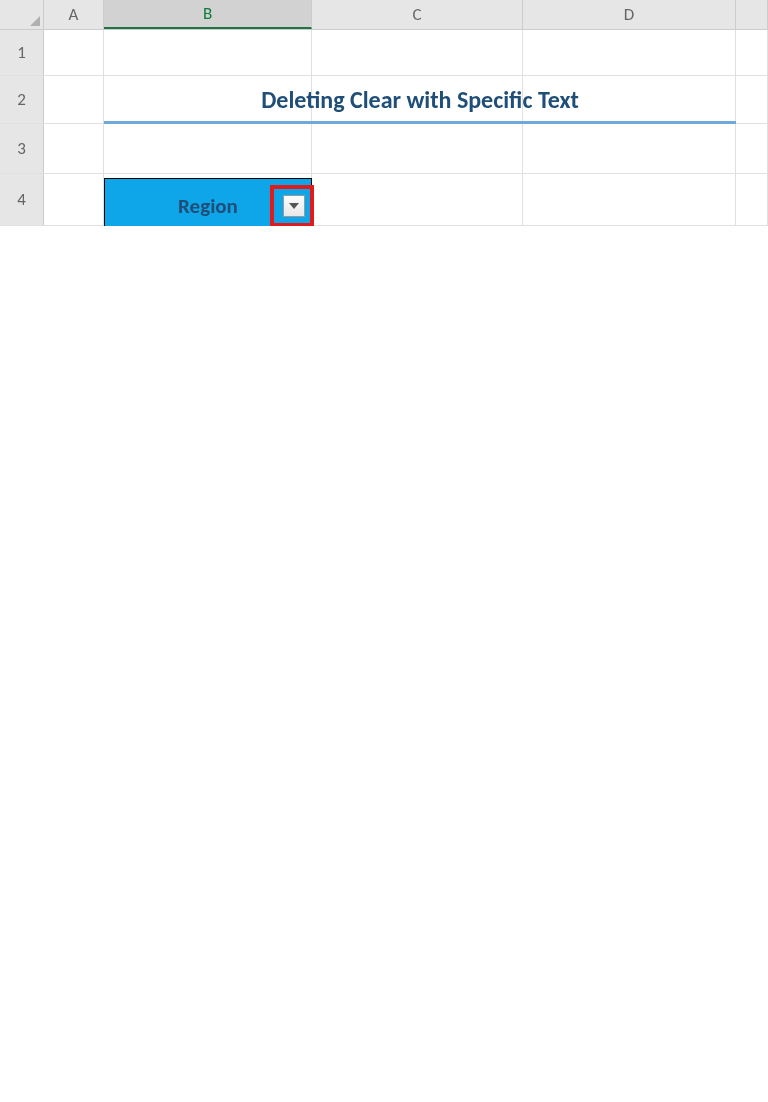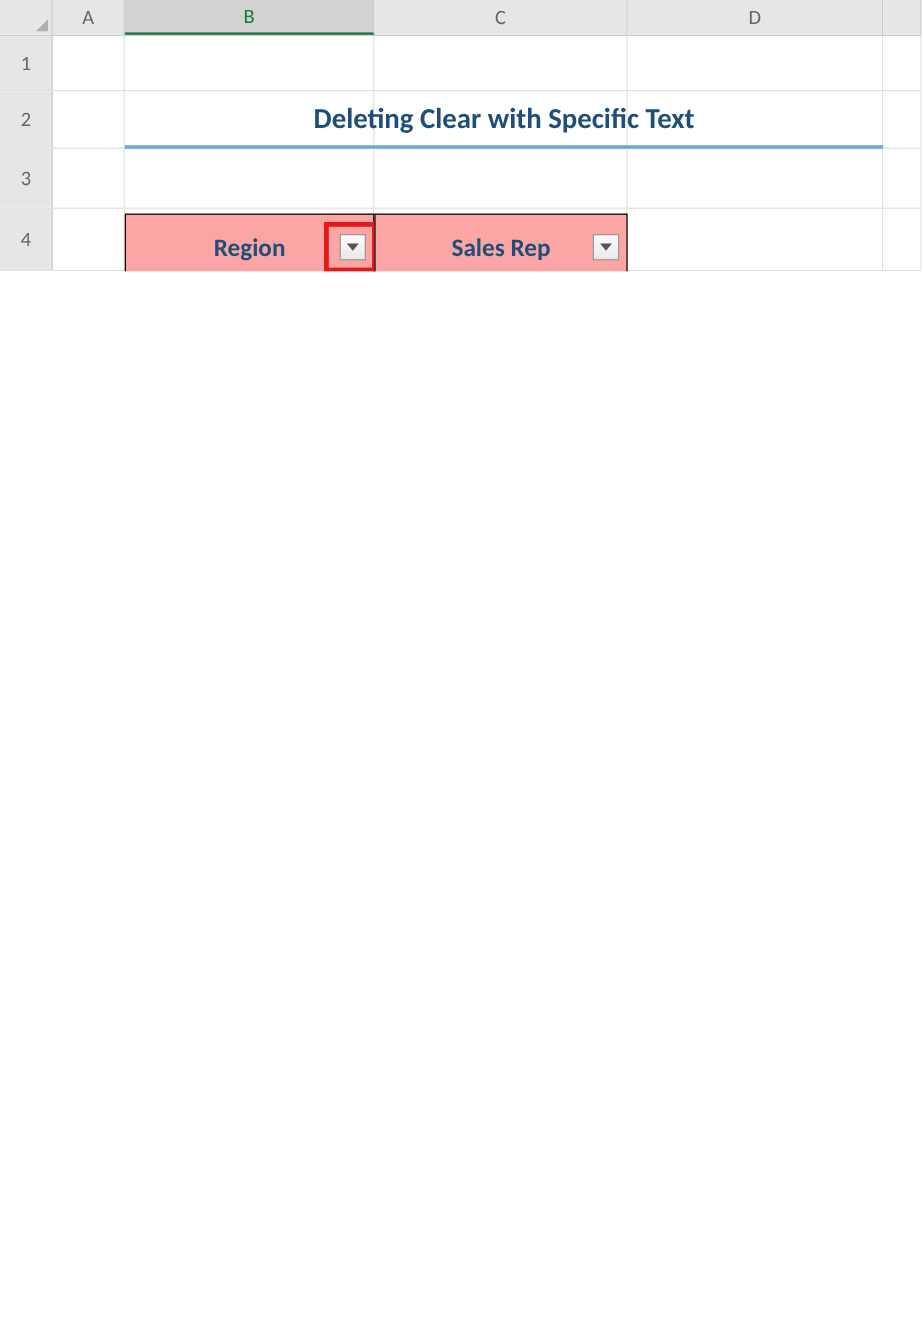--- a/index.html
+++ b/index.html
@@ -28,21 +28,21 @@
   .r1 { height: 46px; }
   .r2 { height: 48px; }
   .r3 { height: 50px; }
   .r4 { height: 52px; }
   
   
   .title-cell { position: absolute; left: 104px; top: 78px; width: 632px; height: 46px; display: flex; align-items: center; justify-content: center; font-size: 24px; font-weight: bold; color: #1f4e78; border-bottom: 3px solid #6fa8dc; }
   
   
   .table-header-row { position: absolute; left: 104px; top: 178px; width: 632px; display: flex; }
-  .th { height: 56px; background: #fca5a5; border: 1.5px solid #000; display: flex; align-items: center; justify-content: center; font-size: 21px; font-weight: bold; color: #1f4e78; position: relative; }
+  .th { height: 56px; background: #0ea5e9; border: 1.5px solid #000; display: flex; align-items: center; justify-content: center; font-size: 21px; font-weight: bold; color: #1f4e78; position: relative; }
   .th-region { width: 208px; }
   .th-salesrep { width: 211px; }
   .th-sales { width: 213px; }
   .filter-btn { position: absolute; right: 6px; top: 50%; transform: translateY(-50%); width: 22px; height: 22px; background: linear-gradient(#fdfdfd,#e8e8e8); border: 1px solid #999; display: flex; align-items: center; justify-content: center; cursor: pointer; }
   .filter-btn::after { content: ""; border-left: 5px solid transparent; border-right: 5px solid transparent; border-top: 6px solid #555; }
   .highlight-red { position: absolute; right: -3px; top: 50%; transform: translateY(-50%); width: 44px; height: 42px; border: 4px solid #e31a1a; pointer-events: none; }
   
   
   .data-body { position: absolute; left: 104px; top: 234px; width: 632px; }
   .data-row { display: flex; height: 48px; }
@@ -137,24 +137,20 @@
 </div>
 
 <div class="title-cell">Deleting Clear with Specific Text</div>
 
 <div class="table-header-row">
   <div class="th th-region">
     <span>Region</span>
     <div class="filter-btn"></div>
     <div class="highlight-red"></div>
   </div>
-  <div class="th th-salesrep">
-    <span>Sales Rep</span>
-    <div class="filter-btn"></div>
-  </div>
 </div>
 
 <div class="data-body">
   <div class="data-row">
     <div class="td td-b"></div>
     <div class="td td-c"></div>
     <div class="td td-d">
         <span class="cur">$</span>
         <span class="val">2,354</span>
       </div>

